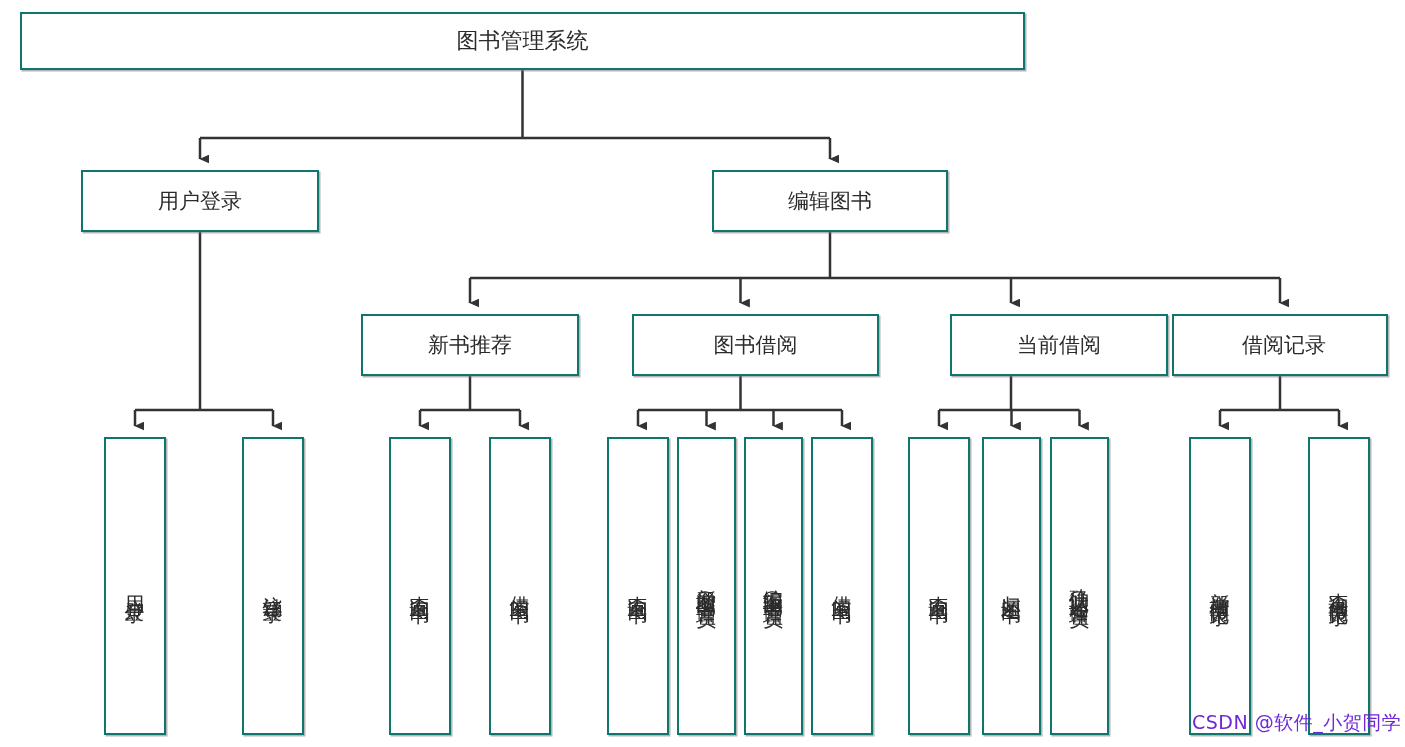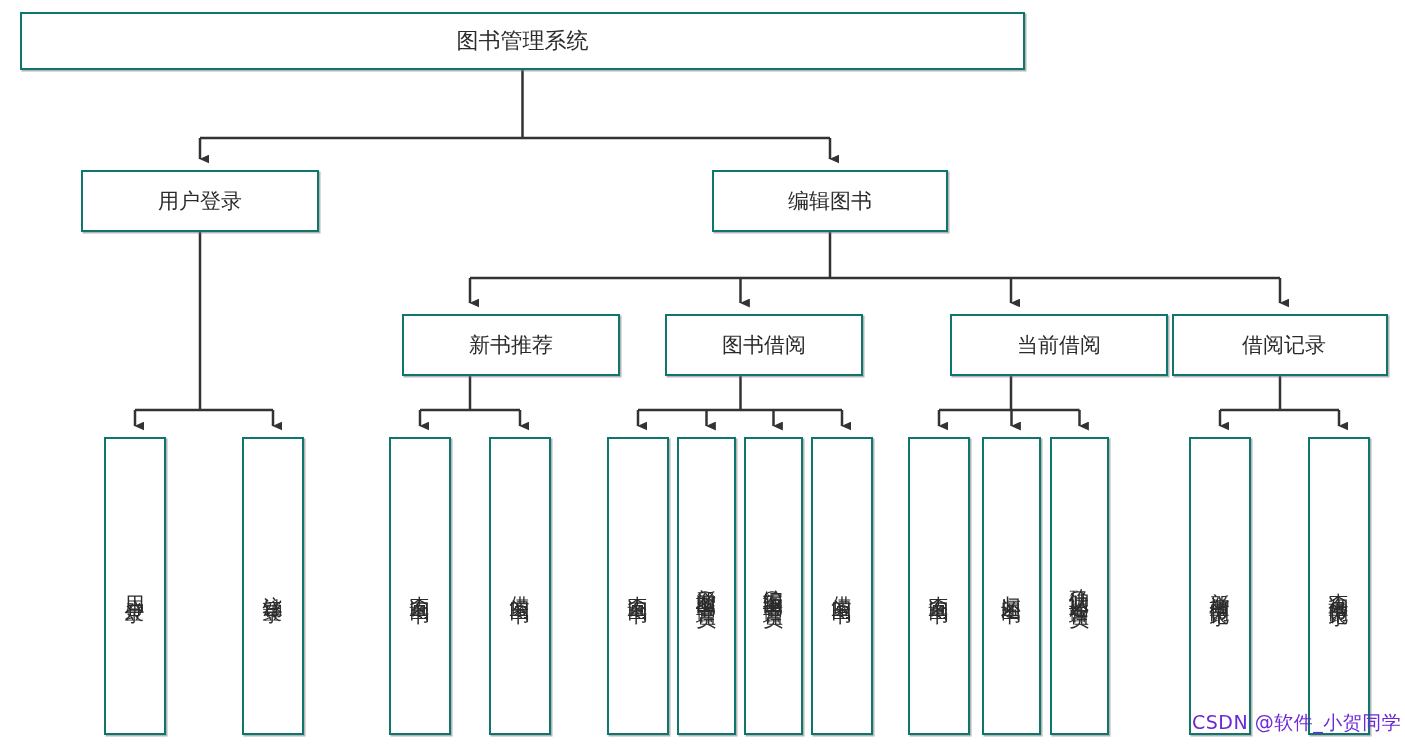--- a/index.html
+++ b/index.html
@@ -107,24 +107,24 @@
   <div id="node-layer">
       <div class="node root" style="left: 20px; top: 12px; width: 1005px; height: 58px;">
         <span class="node-label">图书管理系统</span>
       </div>
       <div class="node" style="left: 81px; top: 170px; width: 238px; height: 62px;">
         <span class="node-label">用户登录</span>
       </div>
       <div class="node" style="left: 712px; top: 170px; width: 236px; height: 62px;">
         <span class="node-label">编辑图书</span>
       </div>
-      <div class="node" style="left: 361px; top: 314px; width: 218px; height: 62px; margin-left: 41px;">
+      <div class="node" style="left: 361px; top: 314px; width: 218px; height: 62px;">
         <span class="node-label">新书推荐</span>
       </div>
-      <div class="node" style="left: 632px; top: 314px; width: 198px; height: 62px; margin-left: 33px;">
+      <div class="node" style="left: 632px; top: 314px; width: 247px; height: 62px;">
         <span class="node-label">图书借阅</span>
       </div>
       <div class="node" style="left: 950px; top: 314px; width: 218px; height: 62px;">
         <span class="node-label">当前借阅</span>
       </div>
       <div class="node" style="left: 1172px; top: 314px; width: 216px; height: 62px; padding-left: 8px;">
         <span class="node-label">借阅记录</span>
       </div>
       <div class="node vertical" style="left: 104px; top: 437px; width: 62px; height: 298px;">
         <span class="node-label">用户登录</span>

